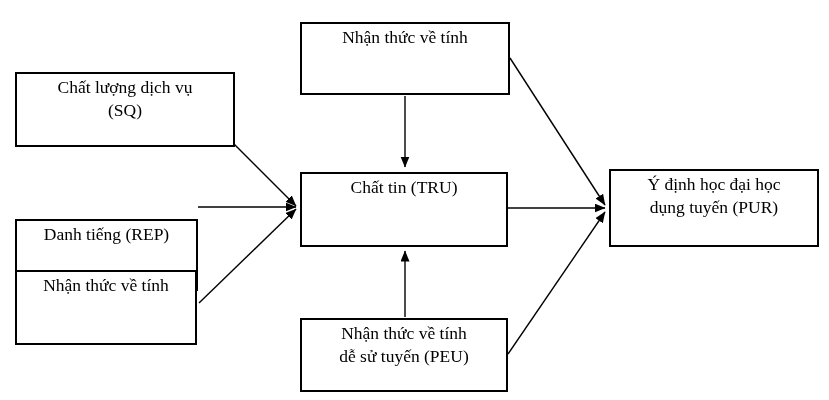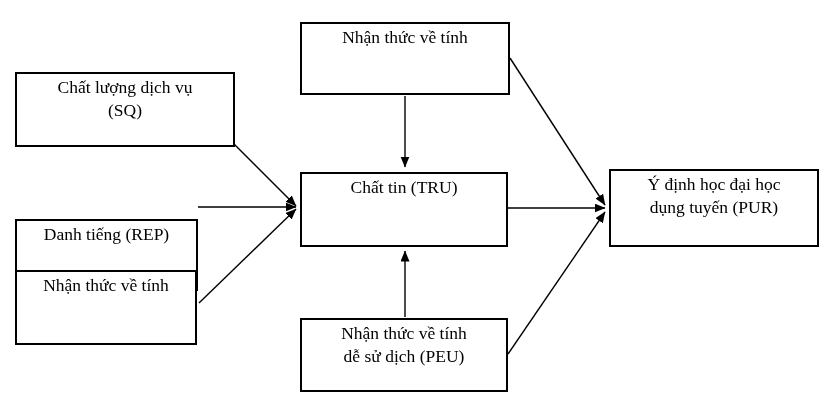--- a/index.html
+++ b/index.html
@@ -74,21 +74,21 @@
   <div class="node node-sc">
     <span>Nhận thức về tính</span>
   </div>
 
   <div class="node node-tru">
     <span>Chất tin (TRU)</span>
   </div>
 
   <div class="node node-peu">
     <span>Nhận thức về tính</span>
-    <span>dễ sử dịch (PEU)</span>
+    <span>dễ sử tuyến (PEU)</span>
   </div>
 
   <div class="node node-pur">
     <span>Ý định học đại học</span>
     <span>dụng tuyến (PUR)</span>
   </div>
 
 </div>
 
 </body></html>

